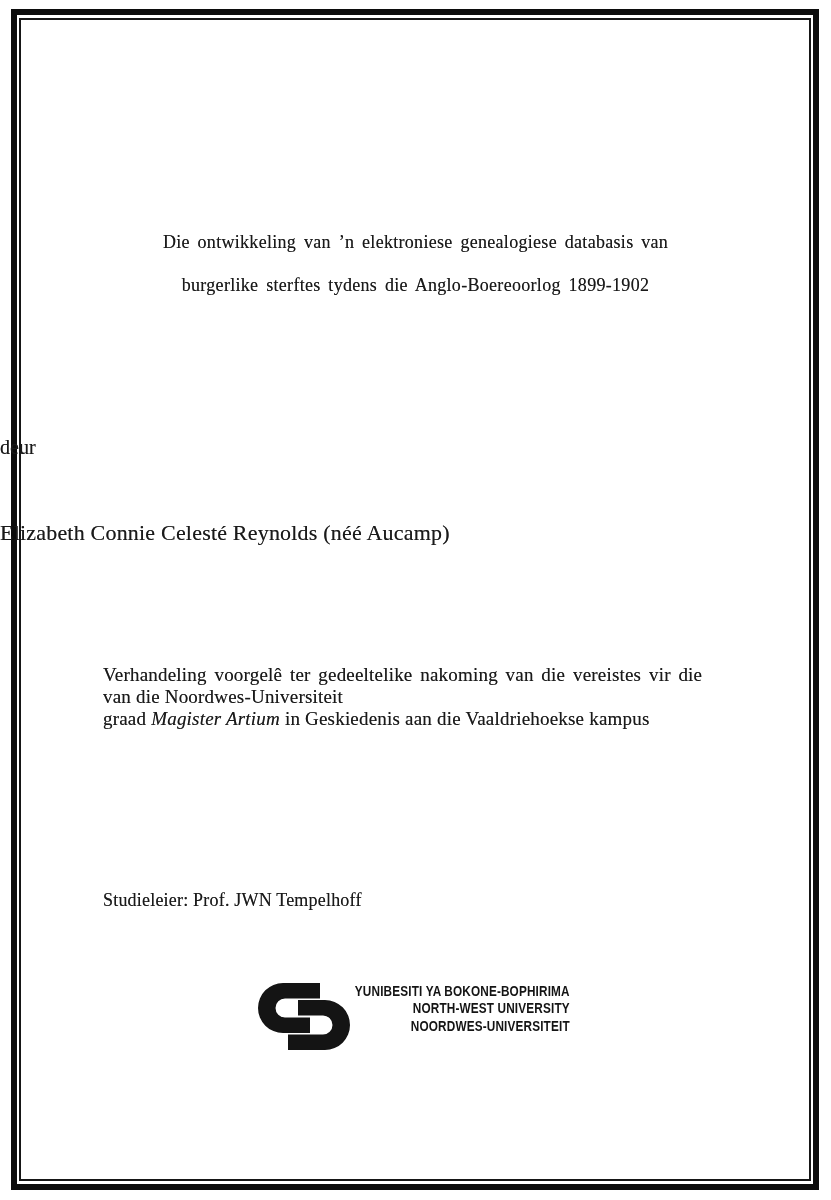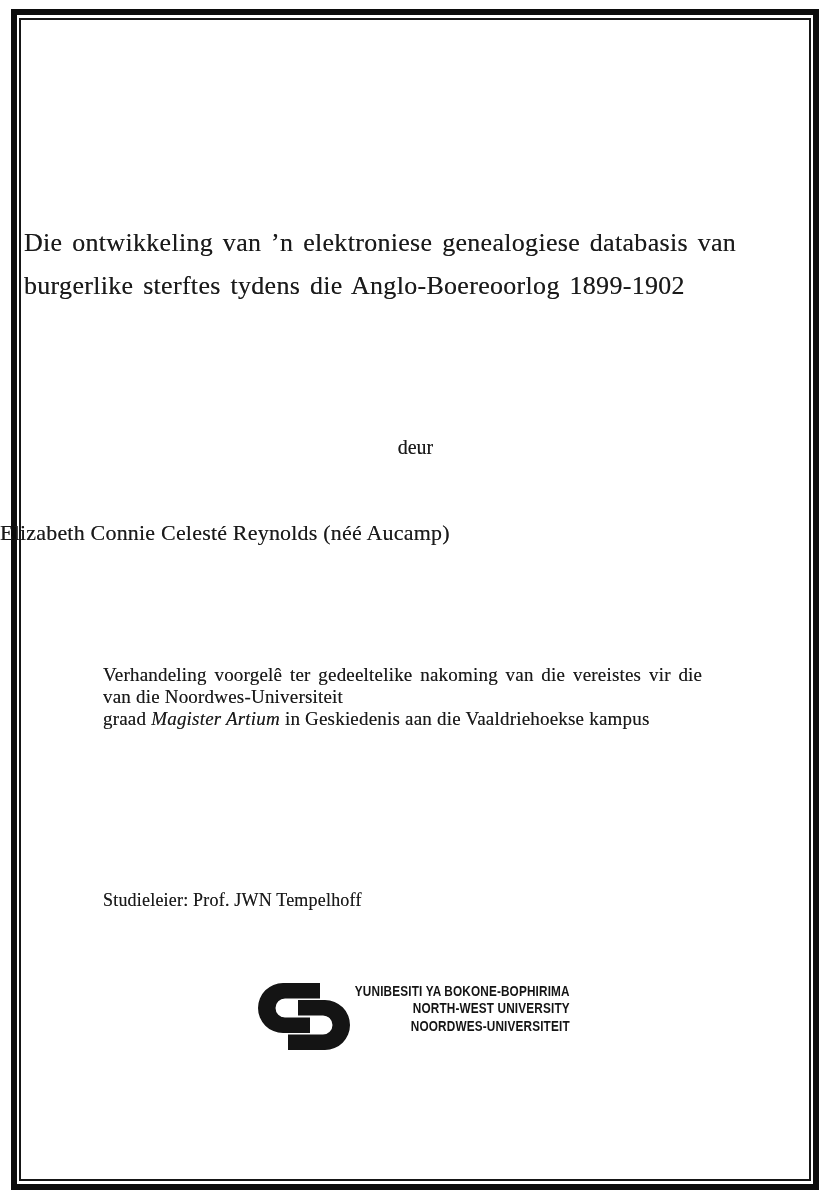--- a/index.html
+++ b/index.html
@@ -16,27 +16,27 @@
     border:6px solid #0c0c0c;
   }
   .frame-inner {
     position:absolute; left:19px; top:18px; right:20px; bottom:19px;
     border:2px solid #161616;
   }
   .soft { text-shadow:0 0 0.5px rgba(25,25,25,0.6); }
 
   .title-block {
     position:absolute; top:221px; left:24px; right:24px;
-    text-align:left;
-    font-size:26px; line-height:43px;
+    text-align:center;
+    font-size:18px; line-height:43px;
     word-spacing:3px; letter-spacing:0.3px;
   }
   .byline {
     position:absolute; top:436px; left:0; right:0;
-    text-align:center; font-size:20px;
+    text-align:left; font-size:20px;
   }
   .author-line {
     position:absolute; top:520px; left:0; right:0;
     text-align:left; font-size:22px; letter-spacing:0.2px;
   }
   .submission-block {
     position:absolute; top:664px; left:103px; width:645px;
     font-size:19px; line-height:21.9px; letter-spacing:0.2px;
   }
   .submission-justified { white-space:nowrap; word-spacing:2.8px; }

